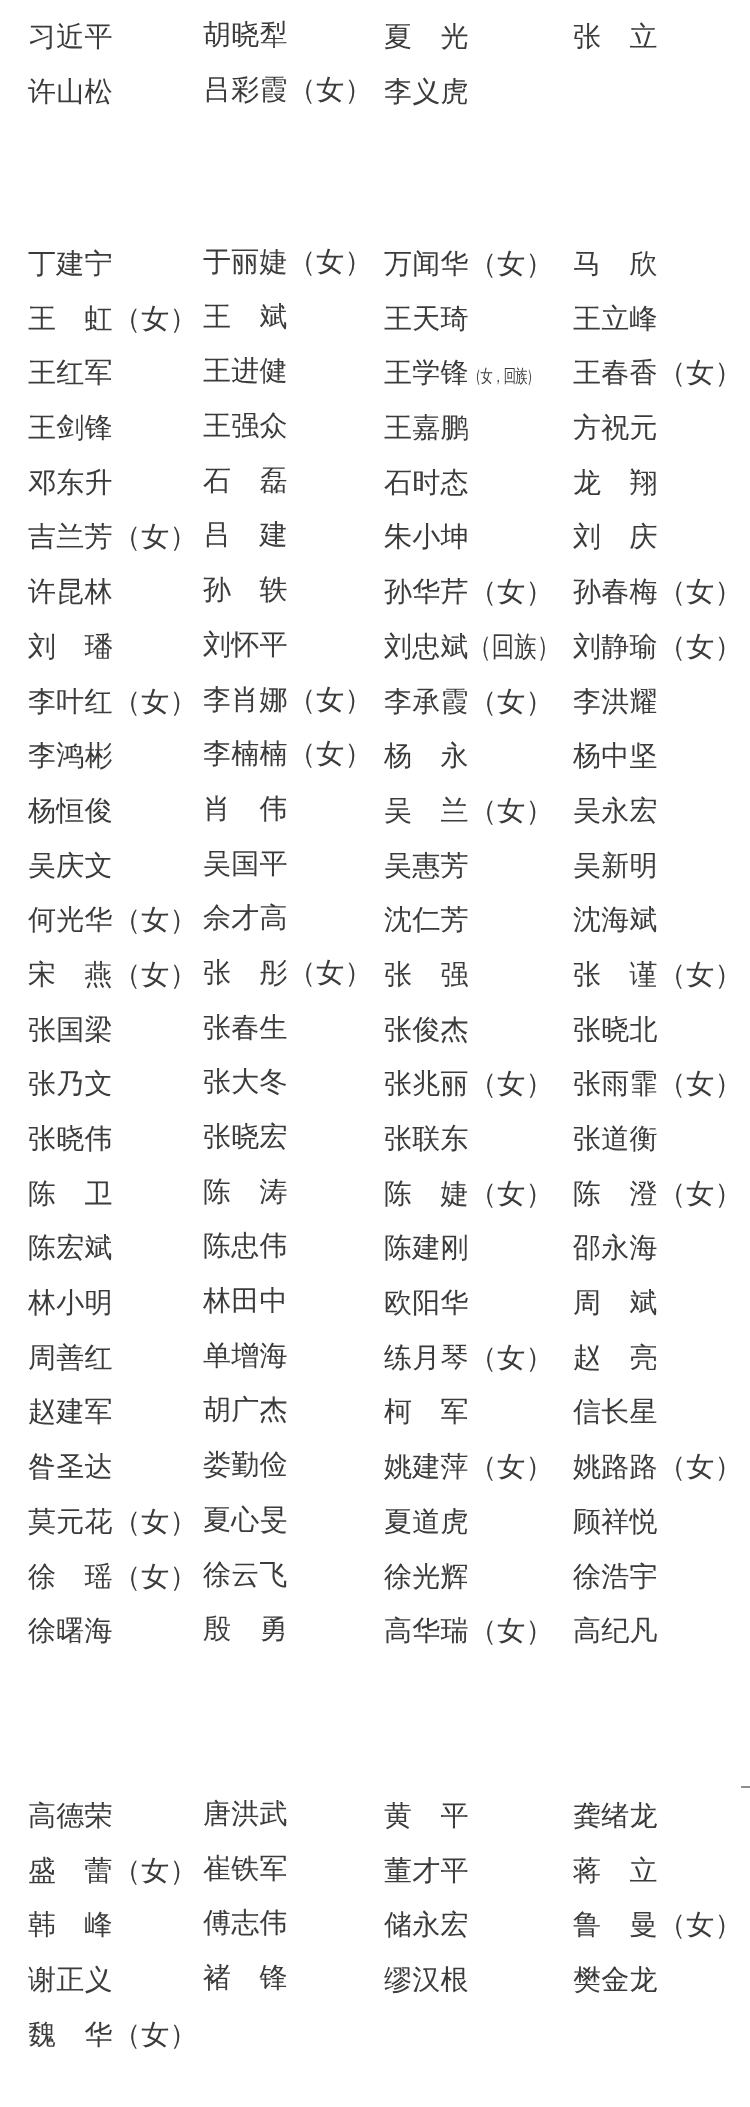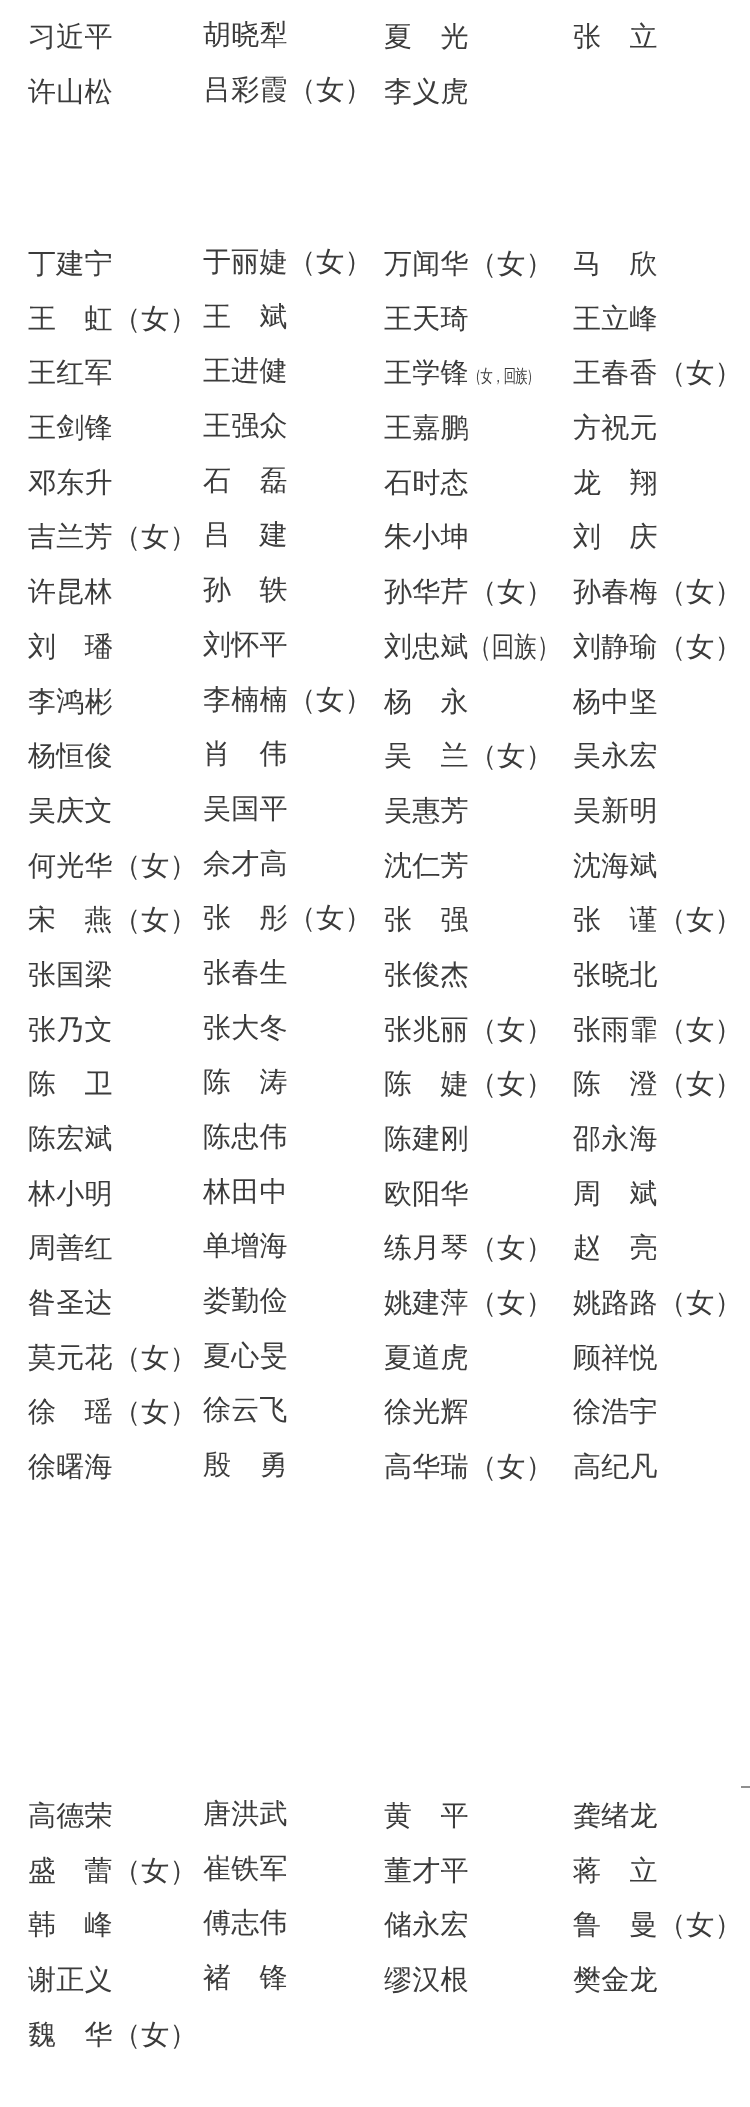--- a/index.html
+++ b/index.html
@@ -129,20 +129,26 @@
           <span class="cell c2">孙华芹（女）</span>
           <span class="cell c3">孙春梅（女）</span>
         </div>
         <div class="row">
           <span class="cell c0">刘　璠</span>
           <span class="cell c1">刘怀平</span>
           <span class="cell c2"><span>刘忠斌</span><span class="note note-condensed">（回族）</span></span>
           <span class="cell c3">刘静瑜（女）</span>
         </div>
         <div class="row">
+          <span class="cell c0">李叶红（女）</span>
+          <span class="cell c1">李肖娜（女）</span>
+          <span class="cell c2">李承霞（女）</span>
+          <span class="cell c3">李洪耀</span>
+        </div>
+        <div class="row">
           <span class="cell c0">李鸿彬</span>
           <span class="cell c1">李楠楠（女）</span>
           <span class="cell c2">杨　永</span>
           <span class="cell c3">杨中坚</span>
         </div>
         <div class="row">
           <span class="cell c0">杨恒俊</span>
           <span class="cell c1">肖　伟</span>
           <span class="cell c2">吴　兰（女）</span>
           <span class="cell c3">吴永宏</span>
@@ -171,20 +177,26 @@
           <span class="cell c2">张俊杰</span>
           <span class="cell c3">张晓北</span>
         </div>
         <div class="row">
           <span class="cell c0">张乃文</span>
           <span class="cell c1">张大冬</span>
           <span class="cell c2">张兆丽（女）</span>
           <span class="cell c3">张雨霏（女）</span>
         </div>
         <div class="row">
+          <span class="cell c0">张晓伟</span>
+          <span class="cell c1">张晓宏</span>
+          <span class="cell c2">张联东</span>
+          <span class="cell c3">张道衡</span>
+        </div>
+        <div class="row">
           <span class="cell c0">陈　卫</span>
           <span class="cell c1">陈　涛</span>
           <span class="cell c2">陈　婕（女）</span>
           <span class="cell c3">陈　澄（女）</span>
         </div>
         <div class="row">
           <span class="cell c0">陈宏斌</span>
           <span class="cell c1">陈忠伟</span>
           <span class="cell c2">陈建刚</span>
           <span class="cell c3">邵永海</span>
@@ -193,20 +205,26 @@
           <span class="cell c0">林小明</span>
           <span class="cell c1">林田中</span>
           <span class="cell c2">欧阳华</span>
           <span class="cell c3">周　斌</span>
         </div>
         <div class="row">
           <span class="cell c0">周善红</span>
           <span class="cell c1">单增海</span>
           <span class="cell c2">练月琴（女）</span>
           <span class="cell c3">赵　亮</span>
+        </div>
+        <div class="row">
+          <span class="cell c0">赵建军</span>
+          <span class="cell c1">胡广杰</span>
+          <span class="cell c2">柯　军</span>
+          <span class="cell c3">信长星</span>
         </div>
         <div class="row">
           <span class="cell c0">昝圣达</span>
           <span class="cell c1">娄勤俭</span>
           <span class="cell c2">姚建萍（女）</span>
           <span class="cell c3">姚路路（女）</span>
         </div>
         <div class="row">
           <span class="cell c0">莫元花（女）</span>
           <span class="cell c1">夏心旻</span>

